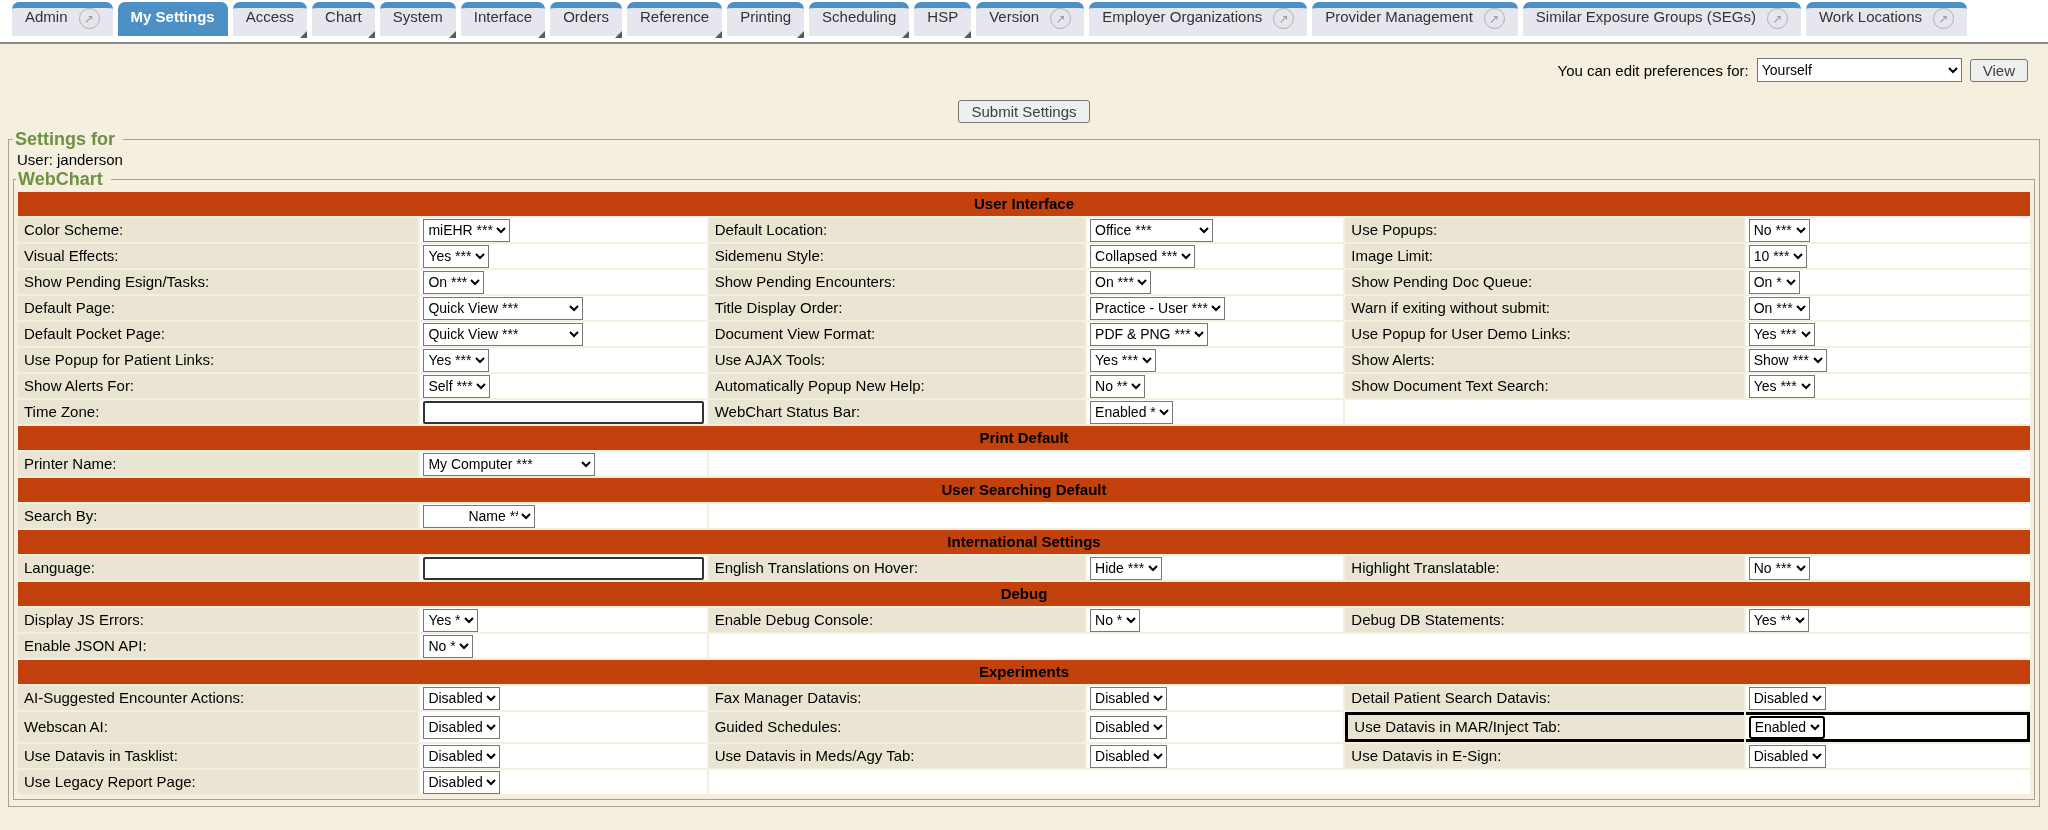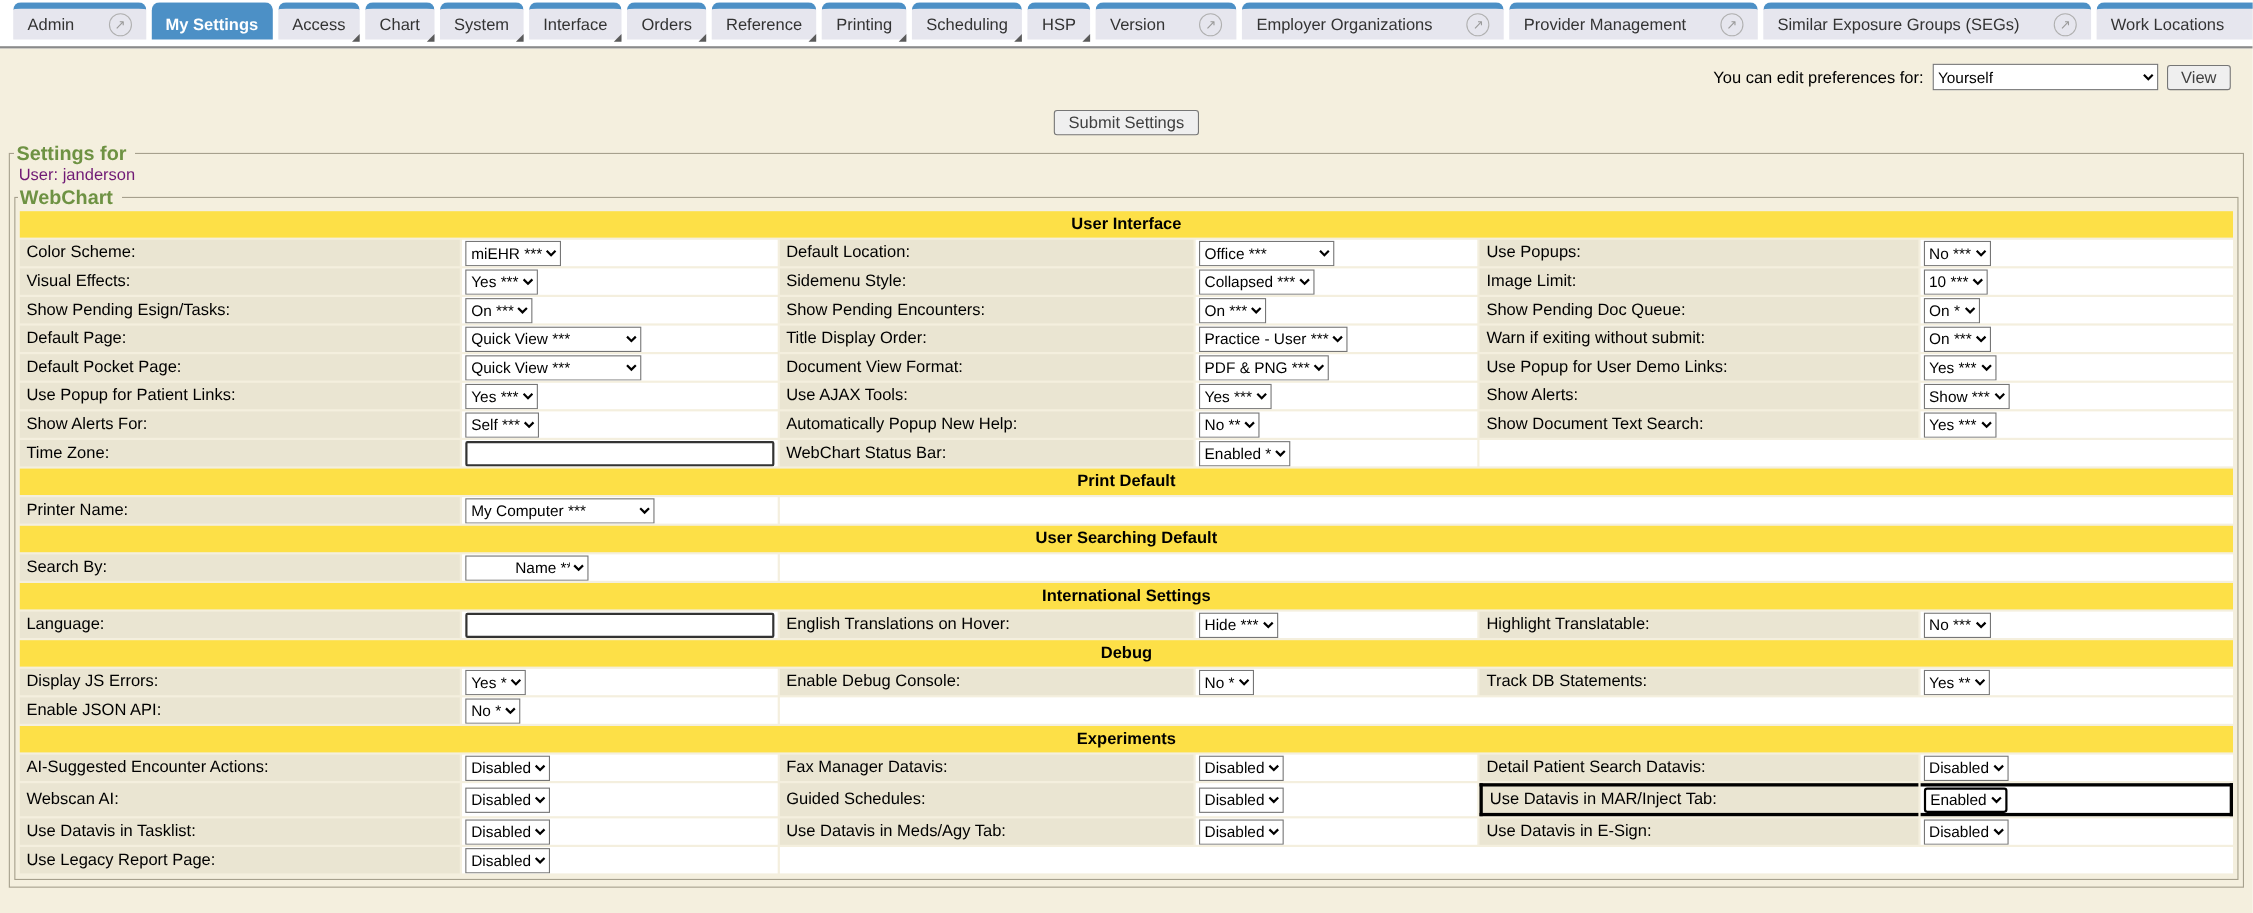--- a/index.html
+++ b/index.html
@@ -2,51 +2,51 @@
 <html><head>
 <meta charset="utf-8">
 <style>
   html,body{margin:0;padding:0;}
   body{font-family:"Liberation Sans","DejaVu Sans",sans-serif;}
   .page{width:2048px;height:830px;background:#f4efde;overflow:hidden;box-sizing:border-box;}
 
   
   .tab-bar{display:flex;align-items:flex-start;gap:5px;background:#fff;
            padding:2px 8px 4px 12px;border-bottom:2px solid #8a8a8a;height:36px;}
-  .tab{position:relative;display:flex;align-items:center;height:28px;
+  .tab{position:relative;display:flex;align-items:flex-start;height:28px;
        background:#e6e6ee;border-top:6px solid #4c90c6;border-radius:7px 7px 0 0;
-       padding:0 13px;font-size:15px;color:#333;white-space:nowrap;cursor:pointer;gap:20px;}
+       padding:0 13px;font-size:15px;color:#333;white-space:nowrap;cursor:pointer;}
   .tab.selected{background:#4c90c6;color:#fff;font-weight:bold;}
   .help-icon{display:inline-flex;align-items:center;justify-content:center;
              width:19px;height:19px;margin-left:11px;border:1px solid #b0b0b0;
              border-radius:50%;font-size:12px;color:#9a9a9a;background:transparent;}
   .fold{position:absolute;right:0;bottom:-2px;width:0;height:0;
         border-right:7px solid #5a5a5a;border-top:7px solid transparent;}
 
   
   .prefs{display:flex;justify-content:flex-end;align-items:center;gap:8px;
          padding:14px 20px 0 0;font-size:15px;color:#000;}
   .prefs select{width:205px;font-size:14px;height:24px;}
   button{font-family:inherit;font-size:15px;background:#efefef;border:1px solid #767676;
          border-radius:3px;padding:2px 12px;color:#404040;cursor:pointer;}
   .submit-row{text-align:center;margin-top:18px;}
 
   
   fieldset{border:1px solid #a6a08d;margin:6px 8px 0 8px;padding:0 4px 3px 4px;}
   fieldset.inner{margin:0 0 3px 0;padding:0 2px 3px 2px;}
   legend{font-weight:bold;font-size:18px;color:#6e9243;padding:0 8px 0 2px;}
-  .user-line{font-size:15px;margin:1px 0 1px 4px;color:#701a75;}
+  .user-line{font-size:15px;margin:1px 0 1px 4px;color:#000000;}
 
   
   table.settings{width:100%;border-collapse:separate;border-spacing:2px;
                  table-layout:fixed;font-size:15px;color:#000;}
   td{height:22px;line-height:20px;padding:1px 6px;vertical-align:middle;overflow:hidden;}
   td.lbl{background:#eae5d2;}
   td.ctl{background:#fff;padding:0 3px;}
-  td.section{background:#fde047;text-align:center;font-weight:bold;}
+  td.section{background:#c2410c;text-align:center;font-weight:bold;}
   select{font-size:14px;font-family:inherit;height:23px;background:#fff;}
   input.txt{width:100%;box-sizing:border-box;height:23px;border:2px solid #333;
             border-radius:2px;background:#fff;font-size:14px;font-family:inherit;}
   td.hl-l{border:3px solid #000;border-right:none;}
   td.hl-r{border:3px solid #000;border-left:none;}
   select.hl-select{border:2px solid #000;border-radius:3px;}
 </style>
 </head>
 <body>
 
@@ -241,21 +241,21 @@
               <td class="ctl"><select><option>No ***</option></select></td>
             </tr>
             <tr>
               <td class="section" colspan="6">Debug</td>
             </tr>
             <tr>
               <td class="lbl">Display JS Errors:</td>
               <td class="ctl"><select><option>Yes *</option></select></td>
               <td class="lbl">Enable Debug Console:</td>
               <td class="ctl"><select><option>No *</option></select></td>
-              <td class="lbl">Track DB Statements:</td>
+              <td class="lbl">Debug DB Statements:</td>
               <td class="ctl"><select><option>Yes **</option></select></td>
             </tr>
             <tr>
               <td class="lbl">Enable JSON API:</td>
               <td class="ctl"><select><option>No *</option></select></td>
               <td class="ctl" colspan="4"></td>
             </tr>
             <tr>
               <td class="section" colspan="6">Experiments</td>
             </tr>

